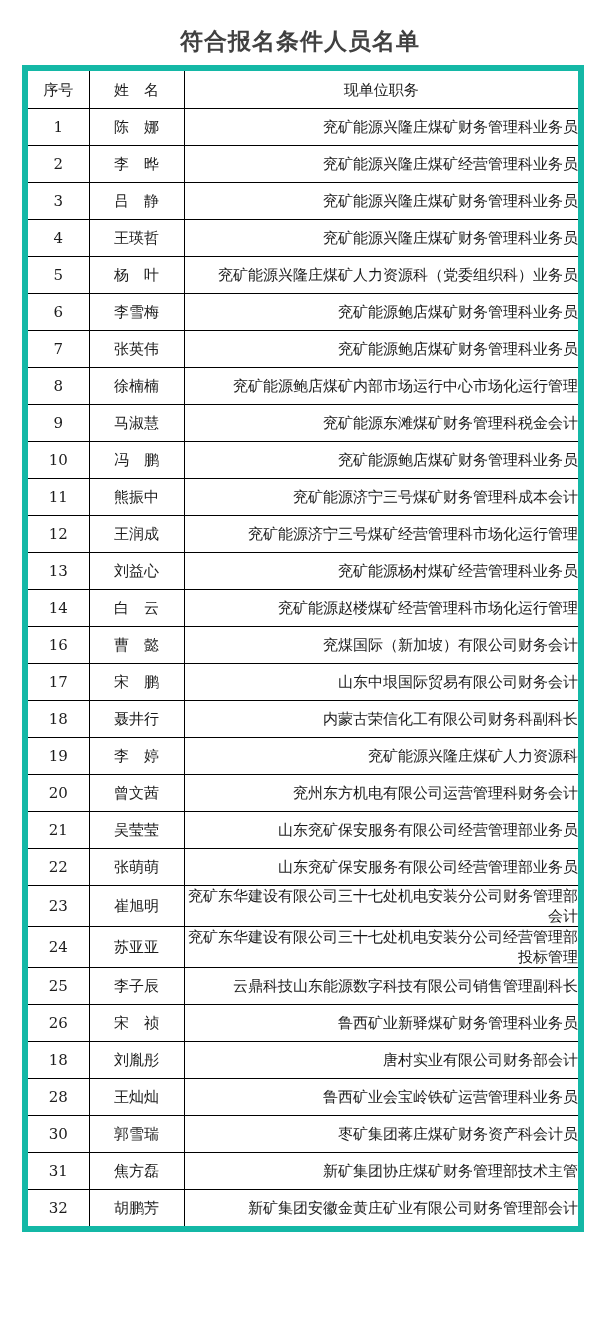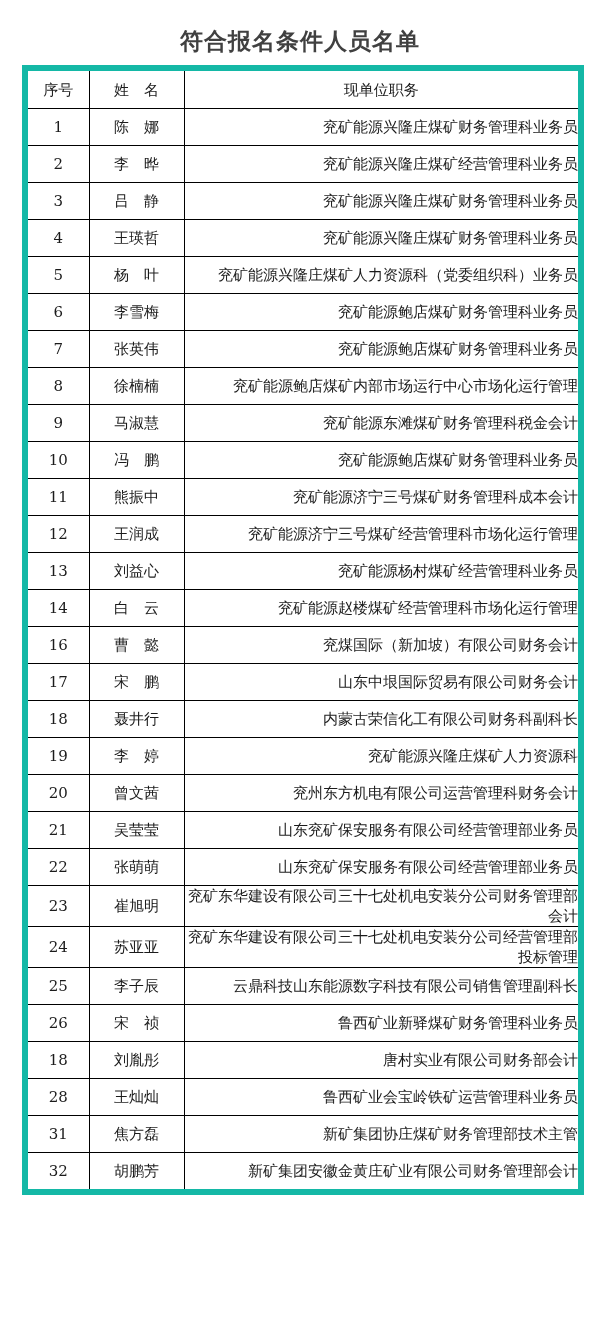--- a/index.html
+++ b/index.html
@@ -207,20 +207,25 @@
         <td class="cell-no">18</td>
         <td class="cell-name">刘胤彤</td>
         <td class="cell-pos">唐村实业有限公司财务部会计</td>
       </tr>
       <tr>
         <td class="cell-no">28</td>
         <td class="cell-name">王灿灿</td>
         <td class="cell-pos">鲁西矿业会宝岭铁矿运营管理科业务员</td>
       </tr>
       <tr>
+        <td class="cell-no">30</td>
+        <td class="cell-name">郭雪瑞</td>
+        <td class="cell-pos">枣矿集团蒋庄煤矿财务资产科会计员</td>
+      </tr>
+      <tr>
         <td class="cell-no">31</td>
         <td class="cell-name">焦方磊</td>
         <td class="cell-pos">新矿集团协庄煤矿财务管理部技术主管</td>
       </tr>
       <tr>
         <td class="cell-no">32</td>
         <td class="cell-name">胡鹏芳</td>
         <td class="cell-pos">新矿集团安徽金黄庄矿业有限公司财务管理部会计</td>
       </tr>
     </tbody>

